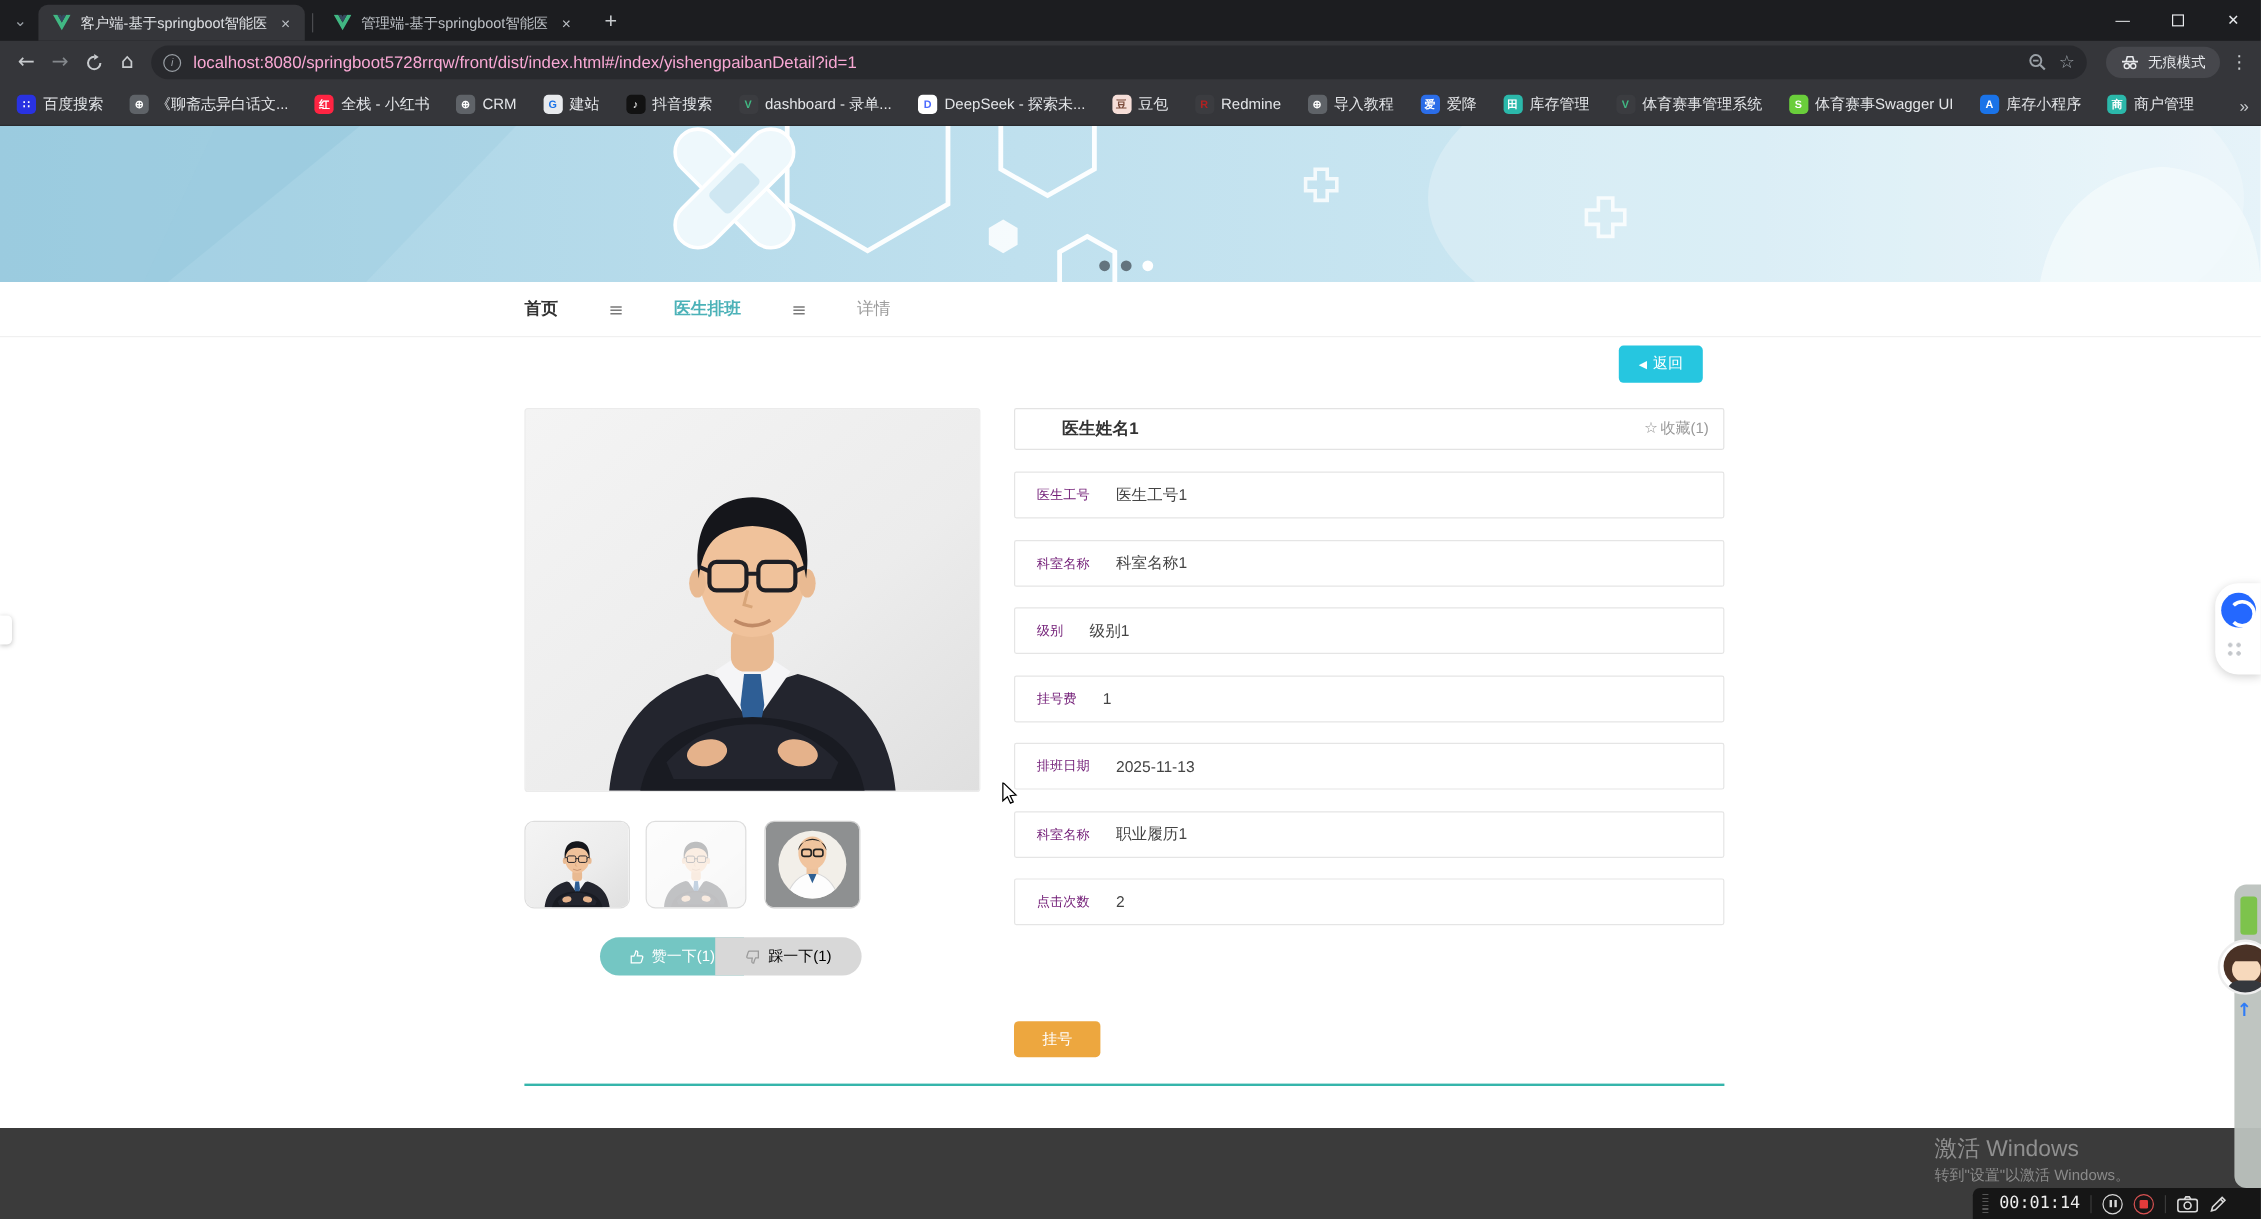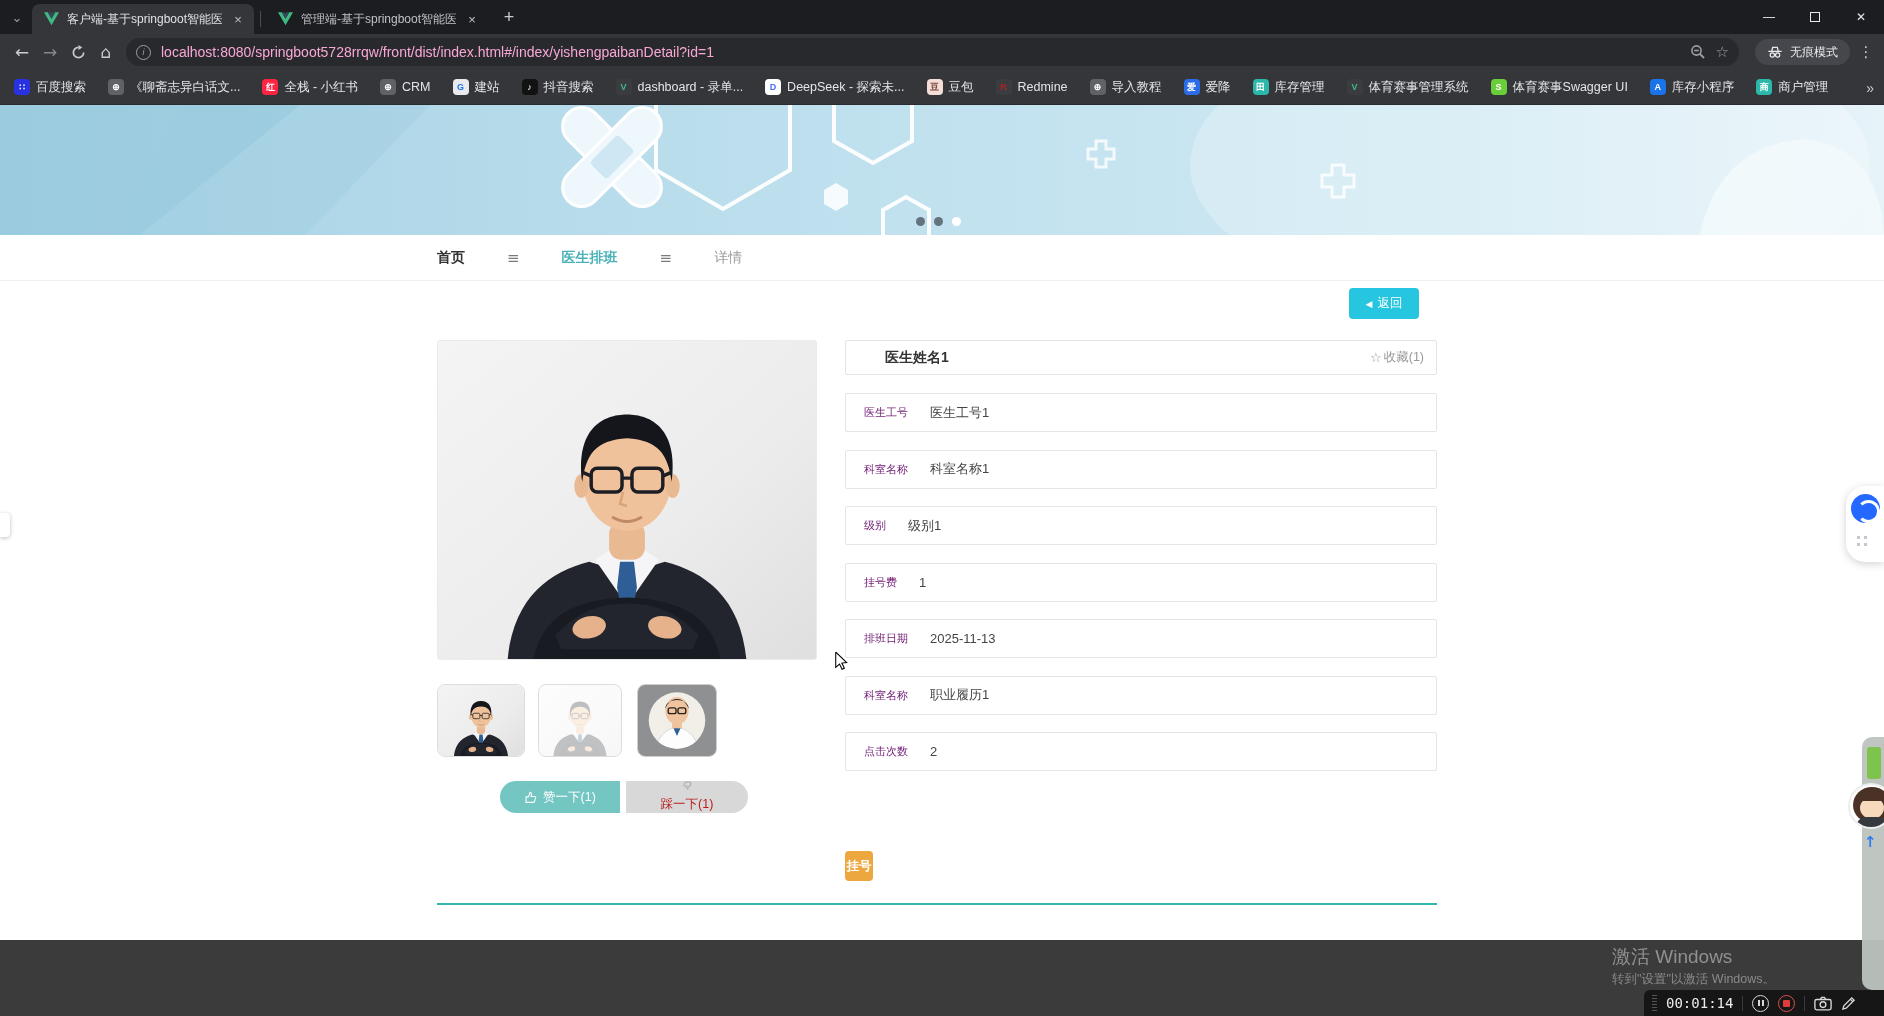--- a/index.html
+++ b/index.html
@@ -78,38 +78,38 @@
            overflow:hidden; background:#fff; }
   .thumb svg { display:block; }
   #thumb1 { left:437px; width:88px; }
   #thumb2 { left:538px; width:84px; }
   #thumb2 .fade { opacity:0.28; }
   #thumb3 { left:637px; width:80px; border-color:#cfcfcf; }
 
   .like-btn { position:absolute; top:676px; height:32px; display:flex; align-items:center;
               justify-content:center; gap:6px; font-size:12.5px; }
   #like { left:500px; width:120px; background:#74c6c3; color:#fff; border-radius:16px 0 0 16px; }
-  #dislike { left:626px; width:122px; background:#d8d8d8; color:#b91c1c; border-radius:0 16px 16px 0;flex-direction:column; }
+  #dislike { left:596px; width:122px; background:#d8d8d8; color:#000000; border-radius:0 16px 16px 0; }
 
   #title-box { position:absolute; left:845px; top:235px; width:592px; height:35px;
                border:1px solid #e3e3e3; border-radius:2px; background:#fff; display:flex;
                align-items:center; justify-content:space-between; padding:0 12px 0 14px; }
   #doctor-name { font-size:14px; font-weight:bold; color:#333;padding-left:25px; }
   #fav { color:#999; font-size:12.5px; display:flex; align-items:center; gap:2px; }
   .fav-star { font-size:13px; font-family:"DejaVu Sans", sans-serif; }
 
   #field-rows { position:absolute; left:845px; top:288px; width:592px; display:flex;
                 flex-direction:column; gap:17.5px; }
   .field-row { height:39px; border:1px solid #e5e5e5; border-radius:2px; background:#fff;
                display:flex; align-items:center; padding-left:18px; }
   .f-label { font-size:11px; color:#701a75; }
   .f-value { font-size:13px; color:#444; margin-left:22px; }
 
-  #register { position:absolute; left:845px; top:746px; width:28px; height:30px; background:#eda73f;
-              border-radius:4px; color:#fff; font-size:12.5px; font-weight:bold; display:flex;
+  #register { position:absolute; left:845px; top:746px; width:72px; height:30px; background:#eda73f;
+              border-radius:4px; color:#fff; font-size:12.5px; font-weight:normal; display:flex;
               align-items:center; justify-content:center; }
   #divider { position:absolute; left:437px; top:798px; width:1000px; height:2px; background:#35b5ab; }
 
   
   #darkband { position:absolute; left:0; top:940px; width:1884px; height:76px; background:#3b3b3b; }
   #wm1 { position:absolute; left:1612px; top:4px; color:#909090; font-size:19px; }
   #wm2 { position:absolute; left:1612px; top:31px; color:#8a8a8a; font-size:12.5px; }
   #recorder { position:absolute; left:1644px; top:50px; width:240px; height:26px; background:#161616;
               border-radius:6px 0 0 0; display:flex; align-items:center; padding:0 8px; gap:9px; }
   .grip { width:5px; height:16px; background:repeating-linear-gradient(#555 0 1px, transparent 1px 3px); }

